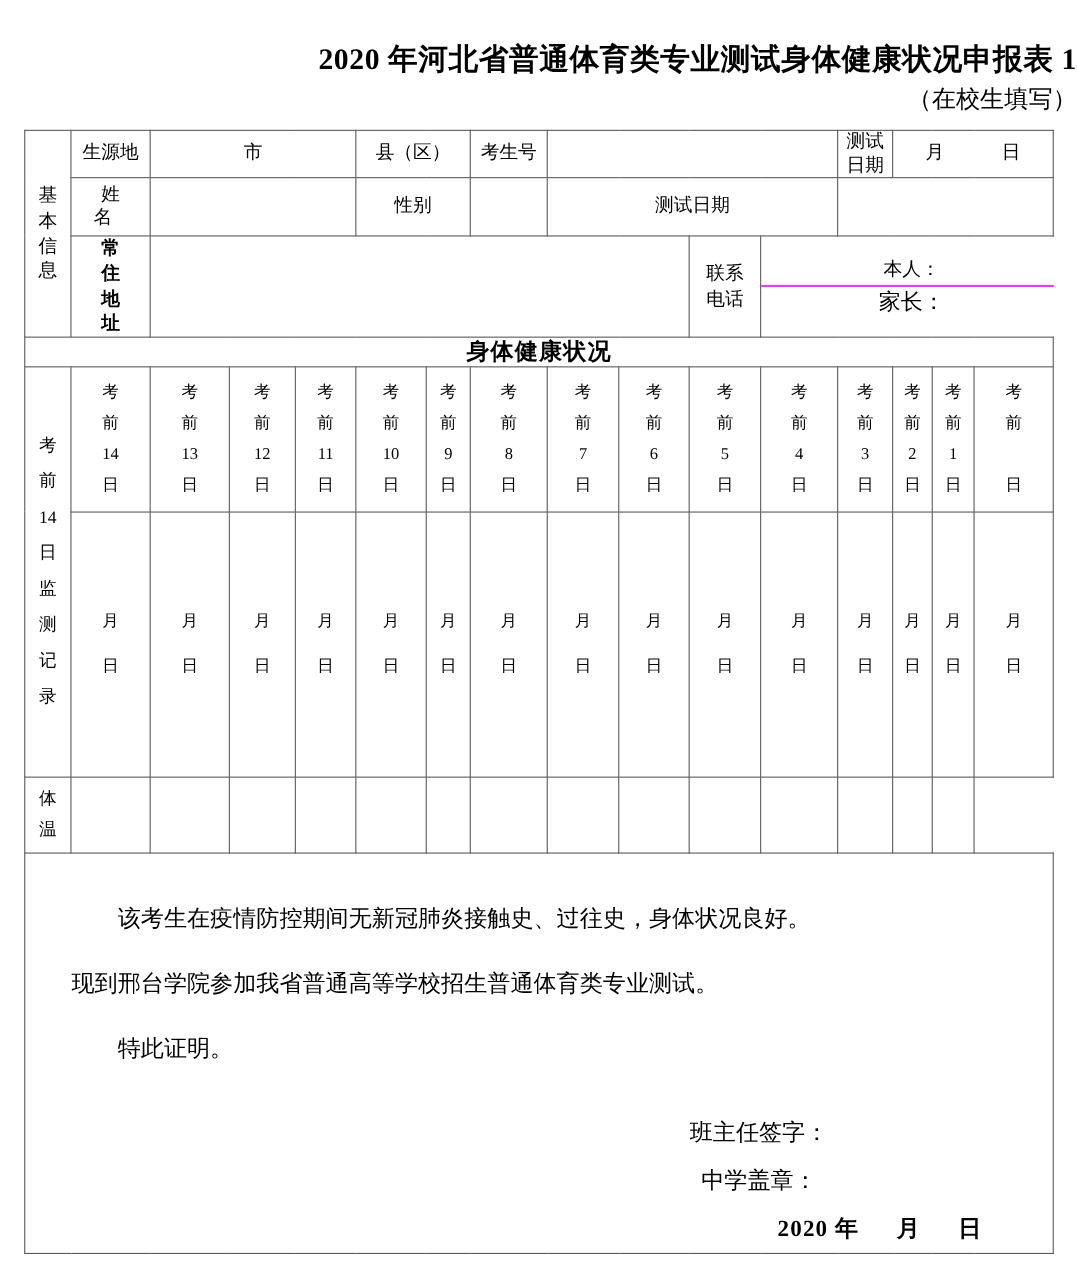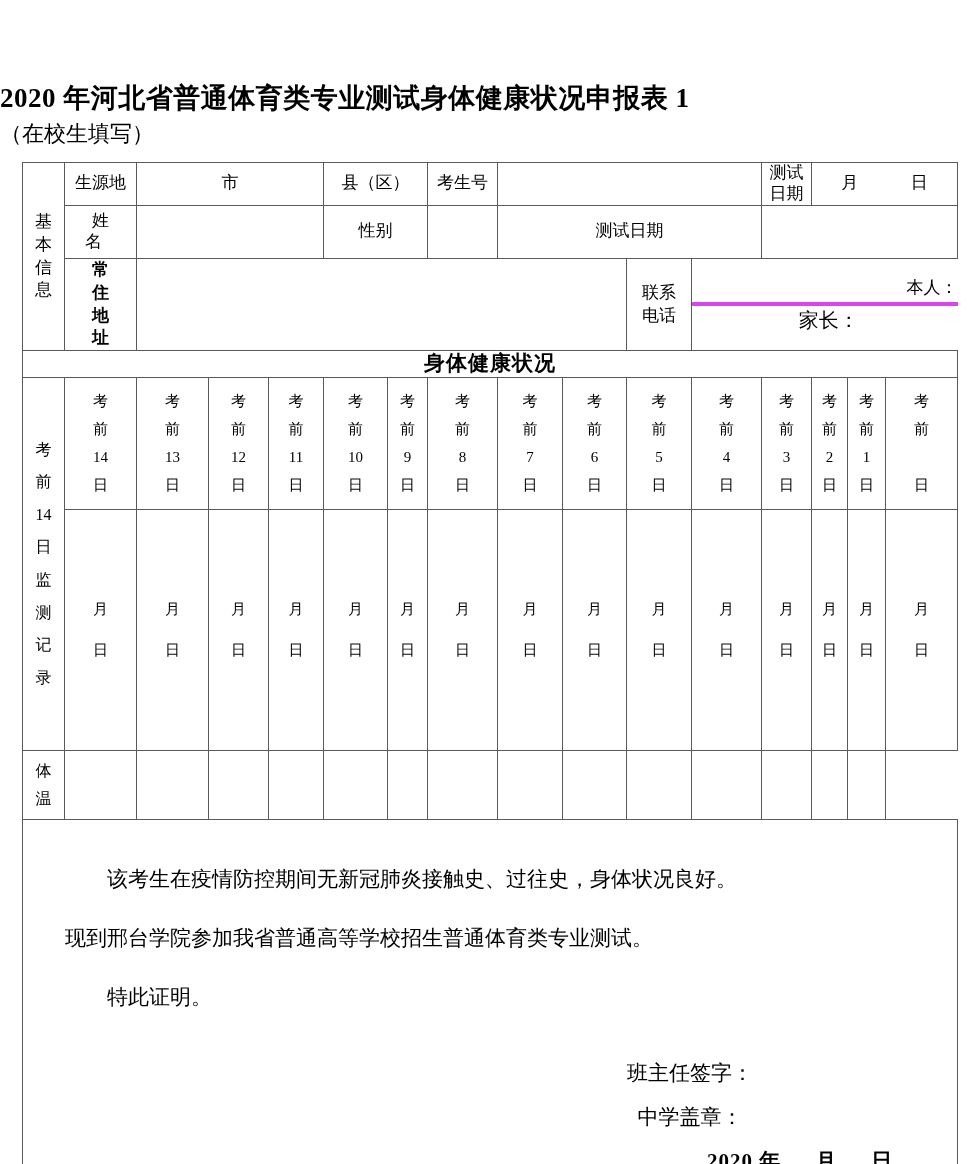--- a/index.html
+++ b/index.html
@@ -17,22 +17,21 @@
   .page {
     position: relative;
     width: 979px;
     height: 1164px;
     box-sizing: border-box;
   }
 
   
   .title-block {
     padding-top: 38px;
-    text-align: left;
-    margin-top: 44px;
+    text-align: right;
   }
   .doc-title {
     font-size: 27px;
     font-weight: bold;
     letter-spacing: 0.5px;
     line-height: 1.25;
     white-space: nowrap;
   }
   .doc-subtitle {
     font-size: 22px;
@@ -204,21 +203,21 @@
           </div>
         </td>
         <td colspan="8"></td>
         <td colspan="1" class="cell-pad">
           <div class="vlabel">
             <span>联系</span>
             <span>电话</span>
           </div>
         </td>
         <td colspan="6" style="padding:0;border:none">
-          <div style="border-bottom:4px solid #d946ef;height:28px;line-height:28px;text-align:right;padding-left:8px;font-size:17px">本人：</div>
+          <div style="border-bottom:2px solid #d946ef;height:28px;line-height:28px;text-align:center;padding-left:8px;font-size:17px">本人：</div>
           <div style="height:29px;line-height:29px;text-align:center;padding-left:8px;font-size:20px">家长：</div>
         </td>
       </tr>
 
       <tr>
         <td colspan="16" class="section-head">身体健康状况</td>
       </tr>
 
       <tr>
         <td rowspan="2" class="rowlabel-tall">

